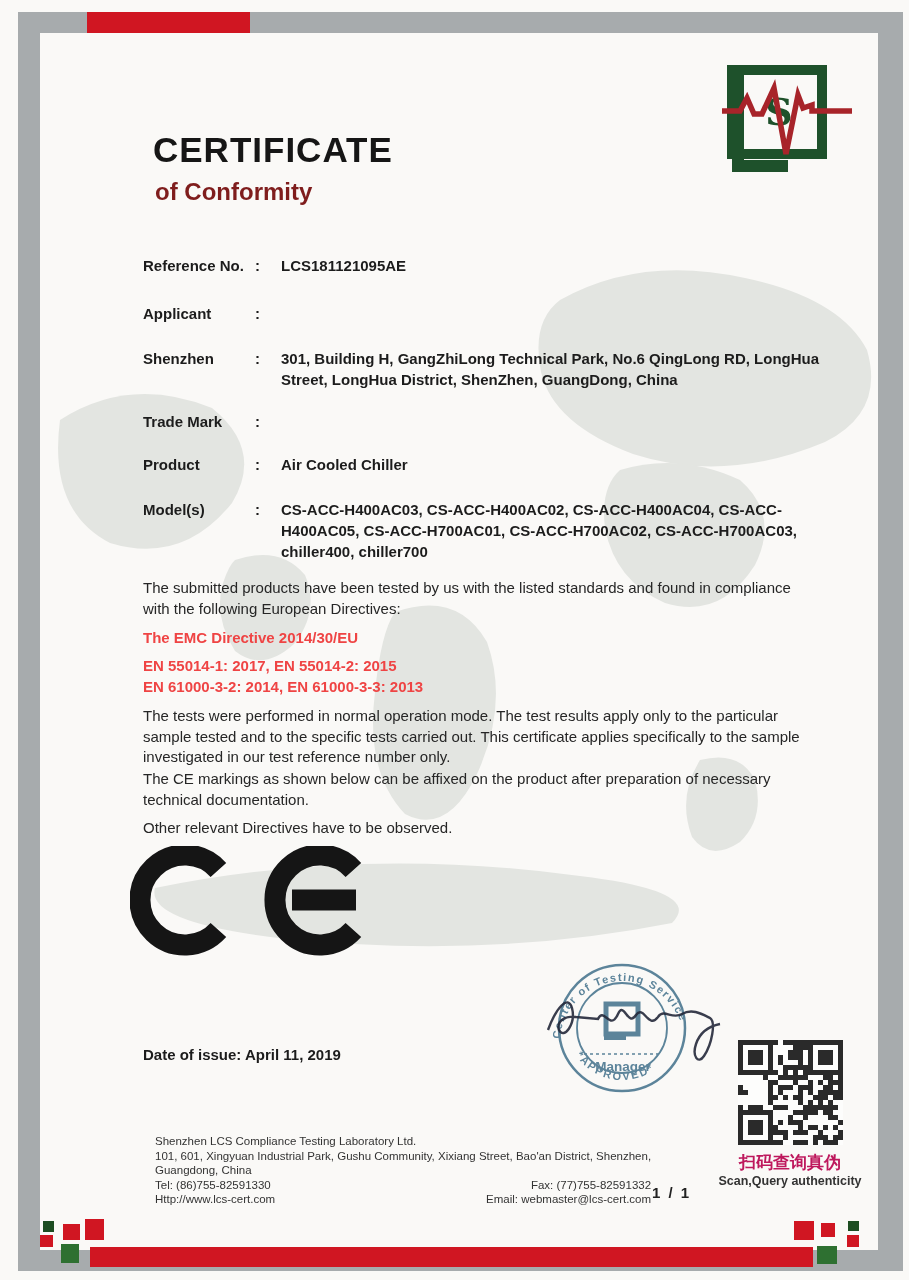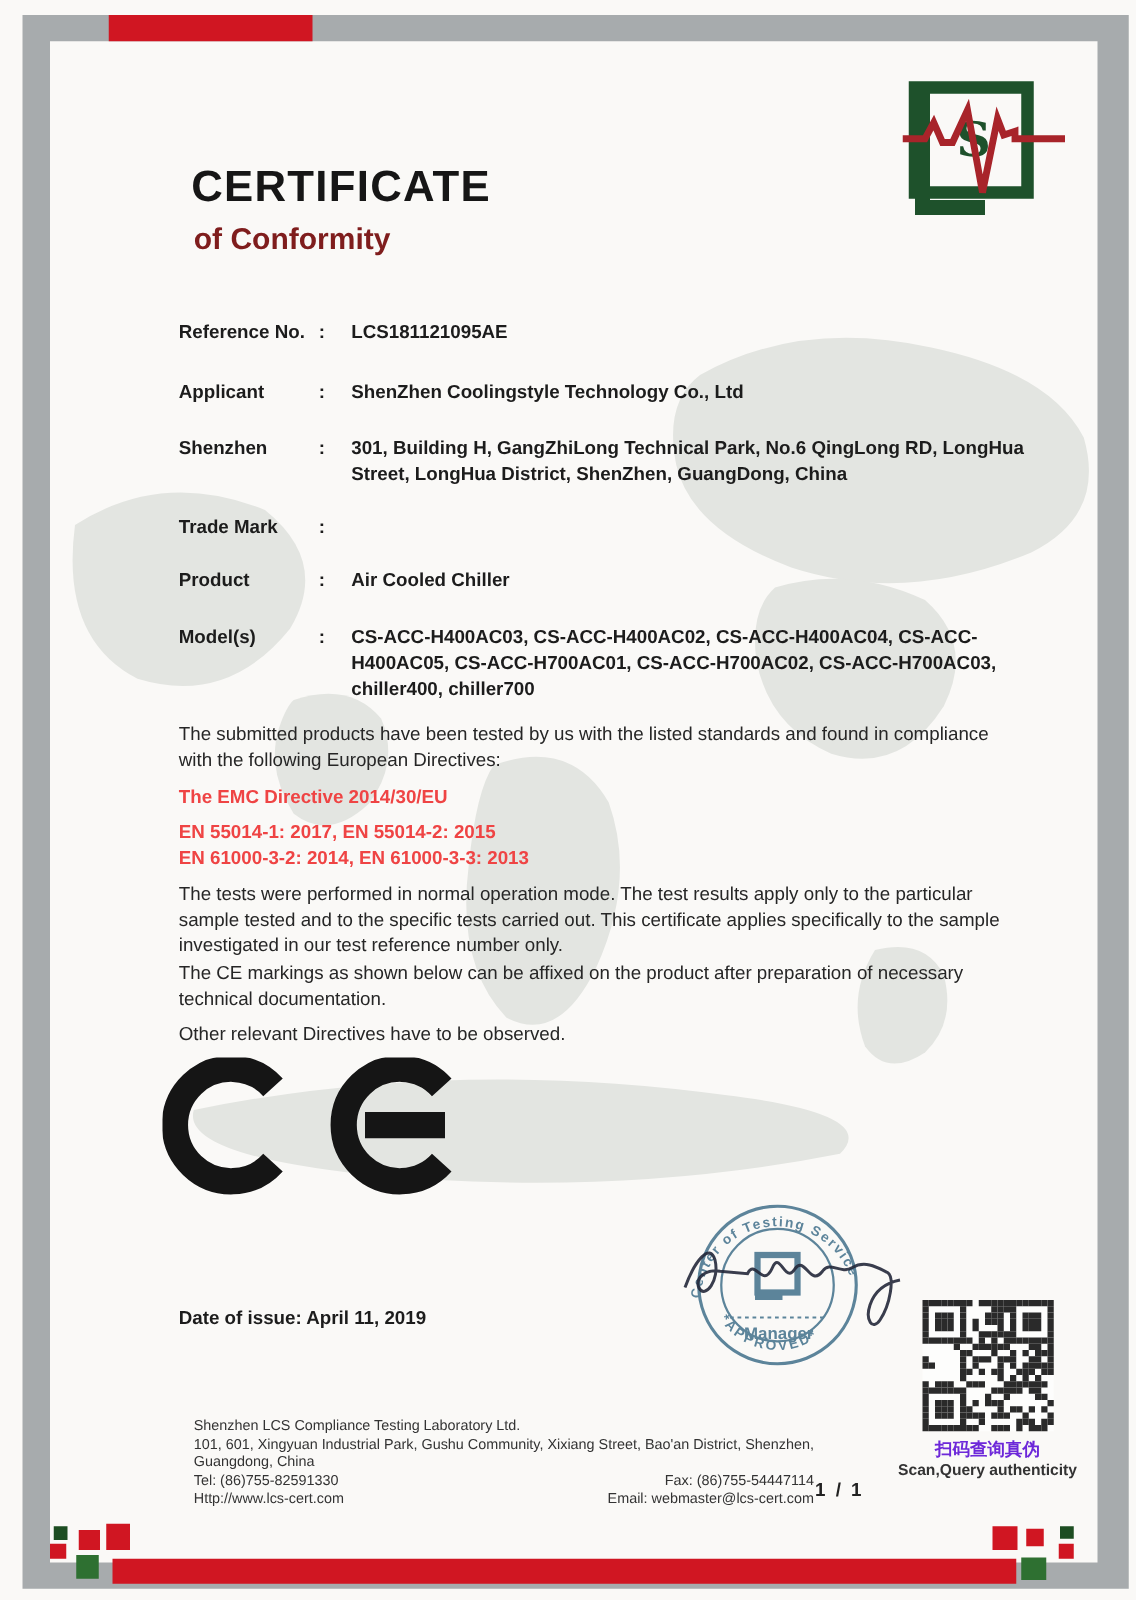--- a/index.html
+++ b/index.html
@@ -25,21 +25,21 @@
   .fieldrow .col{width:26px;flex:none;}
   .fieldrow .val{flex:1;}
   .para{position:absolute;left:143px;width:665px;font-size:15px;line-height:20.5px;color:#262626;}
   .bold{font-weight:700;color:#ef4444;}
   .ce{position:absolute;left:130px;top:846px;}
   .stamp{position:absolute;left:540px;top:948px;}
   .issue{position:absolute;left:143px;top:1046px;font-size:15px;font-weight:700;color:#1c1c1c;}
   .qrblock{position:absolute;left:700px;top:1040px;width:180px;text-align:center;}
   .qr{position:relative;width:105px;height:105px;margin:0 auto;background:#fdfdfc;}
   .qr i{position:absolute;width:5px;height:5px;background:#2a2a2a;}
-  .qr-cap-zh{margin-top:6px;font-size:14px;font-weight:700;color:#6d28d9;}
+  .qr-cap-zh{margin-top:6px;font-size:17px;font-weight:700;color:#be185d;}
   .qr-cap-en{font-size:12.5px;font-weight:700;color:#333;}
   .pagenum{position:absolute;left:652px;top:1184px;font-size:15px;font-weight:700;letter-spacing:2px;color:#222;}
   .footer{position:absolute;left:155px;top:1134px;font-size:11.5px;line-height:14.5px;color:#333;}
   .footer .cols{display:flex;justify-content:space-between;}
   .footer .c1{width:148px;flex:none;}
 </style>
 </head>
 <body>
 
 <div class="page">
@@ -85,21 +85,20 @@
     <div class="title-sub">of Conformity</div>
 
     <div class="fieldrow" style="top:255px;">
       <span class="lbl">Reference No.</span>
       <span class="col">:</span>
       <span class="val">LCS181121095AE</span>
     </div>
     <div class="fieldrow" style="top:303px;">
       <span class="lbl">Applicant</span>
       <span class="col">:</span>
-      <span class="val">ShenZhen Coolingstyle Technology Co., Ltd</span>
     </div>
     <div class="fieldrow" style="top:348px;">
       <span class="lbl">Shenzhen</span>
       <span class="col">:</span>
       <span class="val">301, Building H, GangZhiLong Technical Park, No.6 QingLong RD, LongHua Street, LongHua District, ShenZhen, GuangDong, China</span>
     </div>
     <div class="fieldrow" style="top:411px;">
       <span class="lbl">Trade Mark</span>
       <span class="col">:</span>
     </div>
@@ -408,21 +407,21 @@
     </div>
 
     <div class="pagenum">1 / 1</div>
 
     <div class="footer">
       <div>Shenzhen LCS Compliance Testing Laboratory Ltd.</div>
       <div>101, 601, Xingyuan Industrial Park, Gushu Community, Xixiang Street, Bao'an District, Shenzhen,</div>
       <div>Guangdong, China</div>
       <div class="cols">
         <span class="c1">Tel: (86)755-82591330</span>
-        <span>Fax: (86)755-54447114</span>
+        <span>Fax: (77)755-82591332</span>
       </div>
       <div class="cols">
         <span class="c1">Http://www.lcs-cert.com</span>
         <span>Email: webmaster@lcs-cert.com</span>
       </div>
     </div>
 
   </div>
 </div>
 

